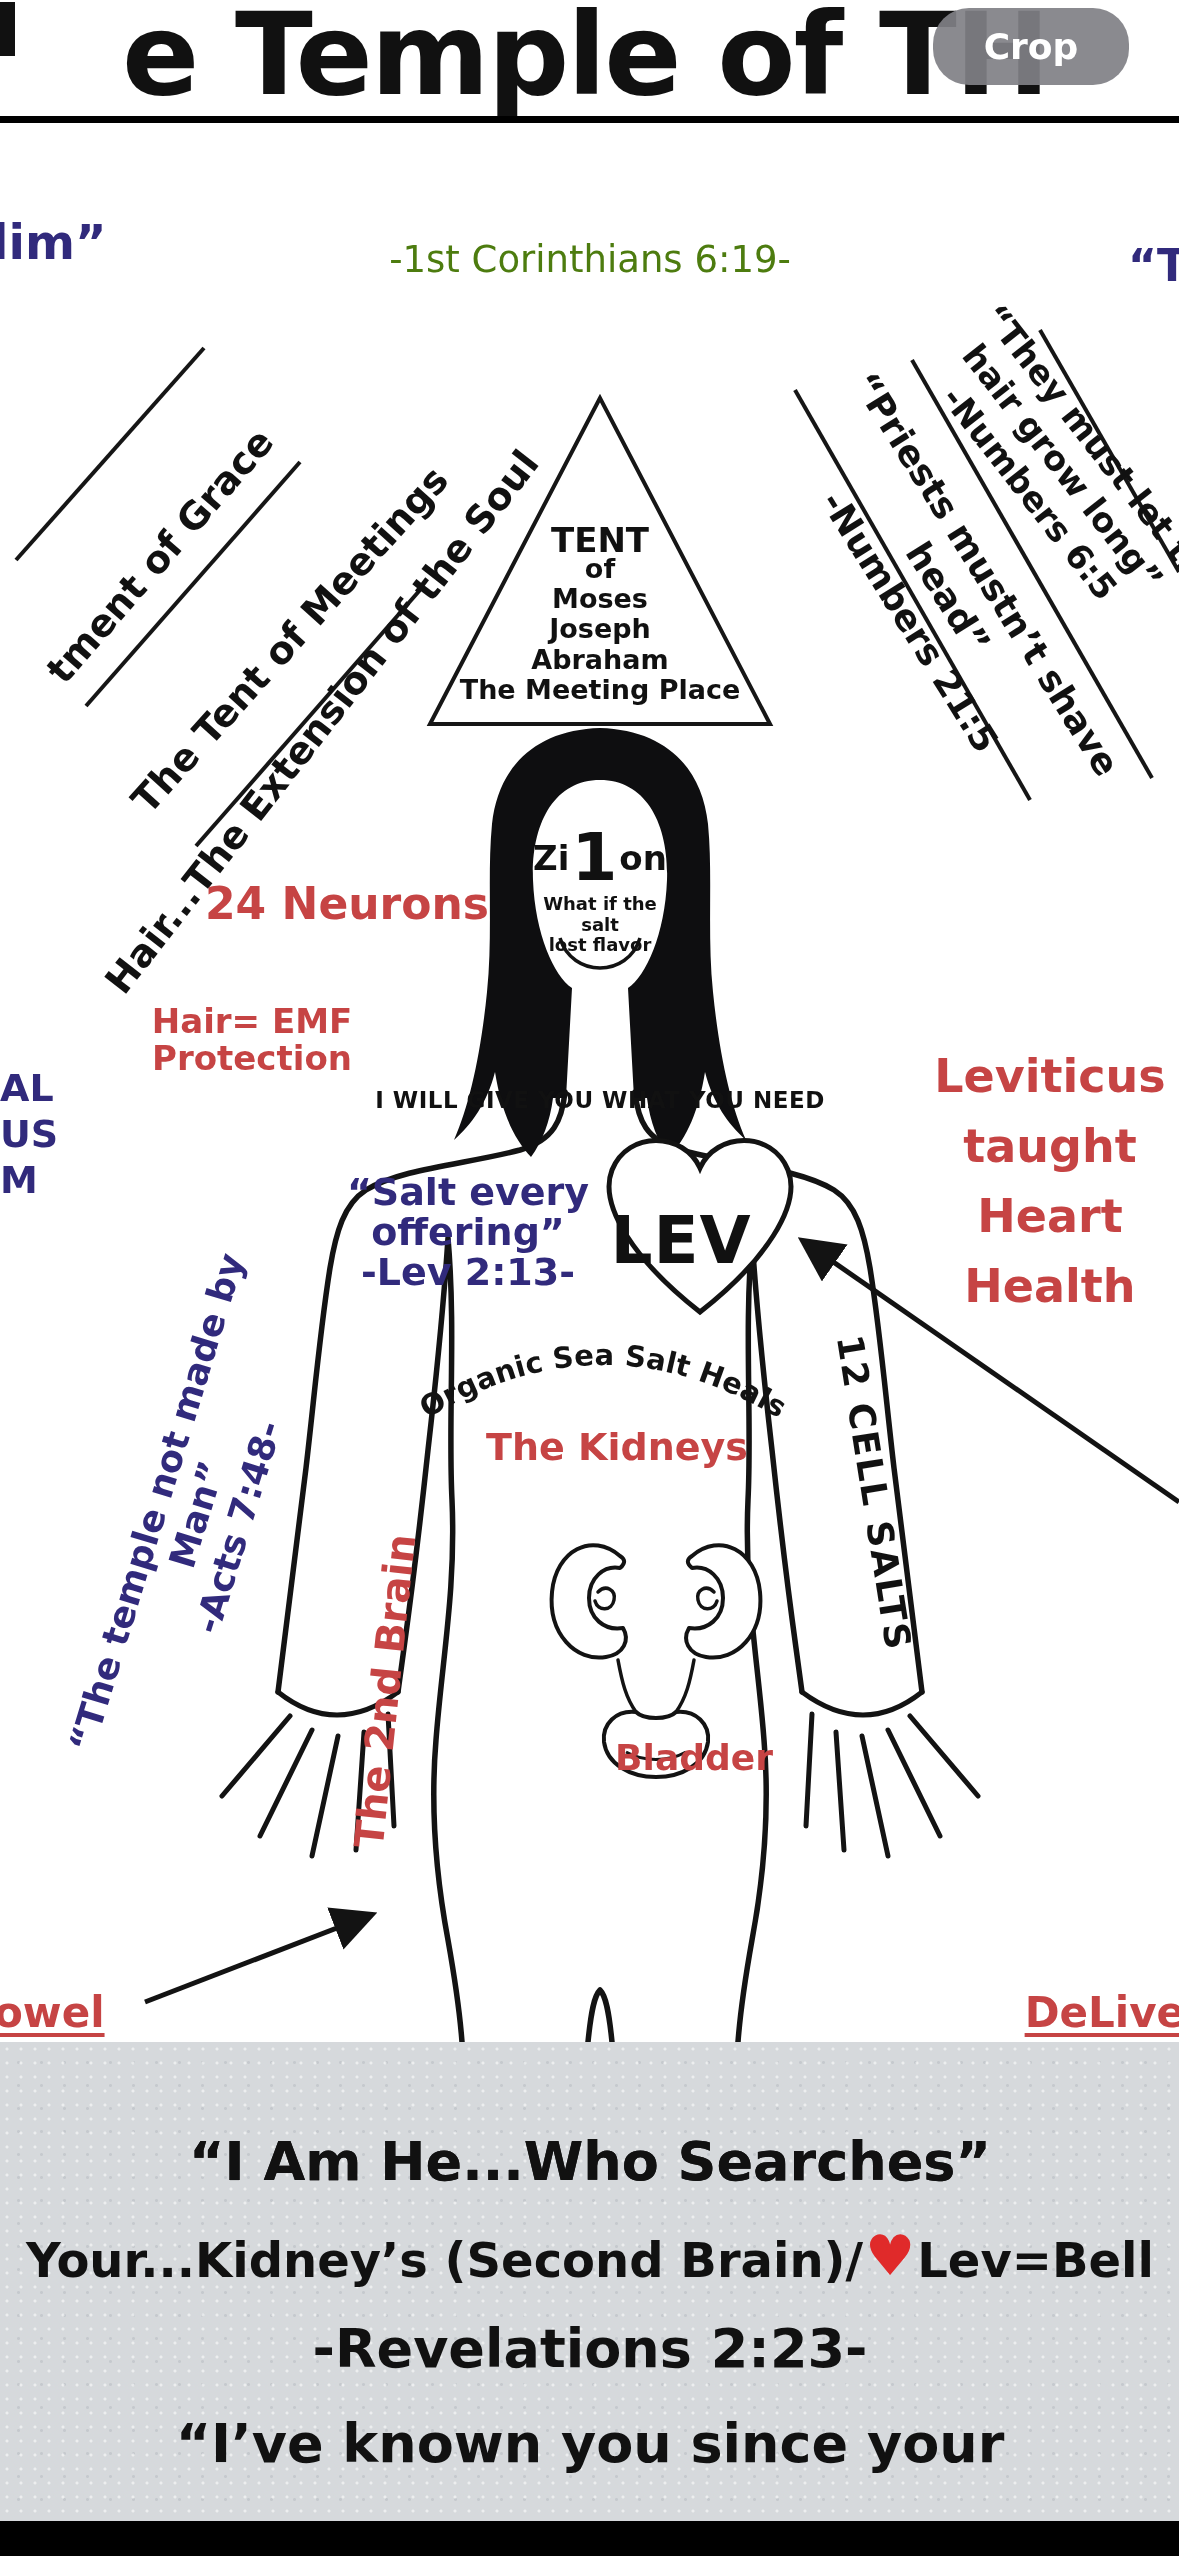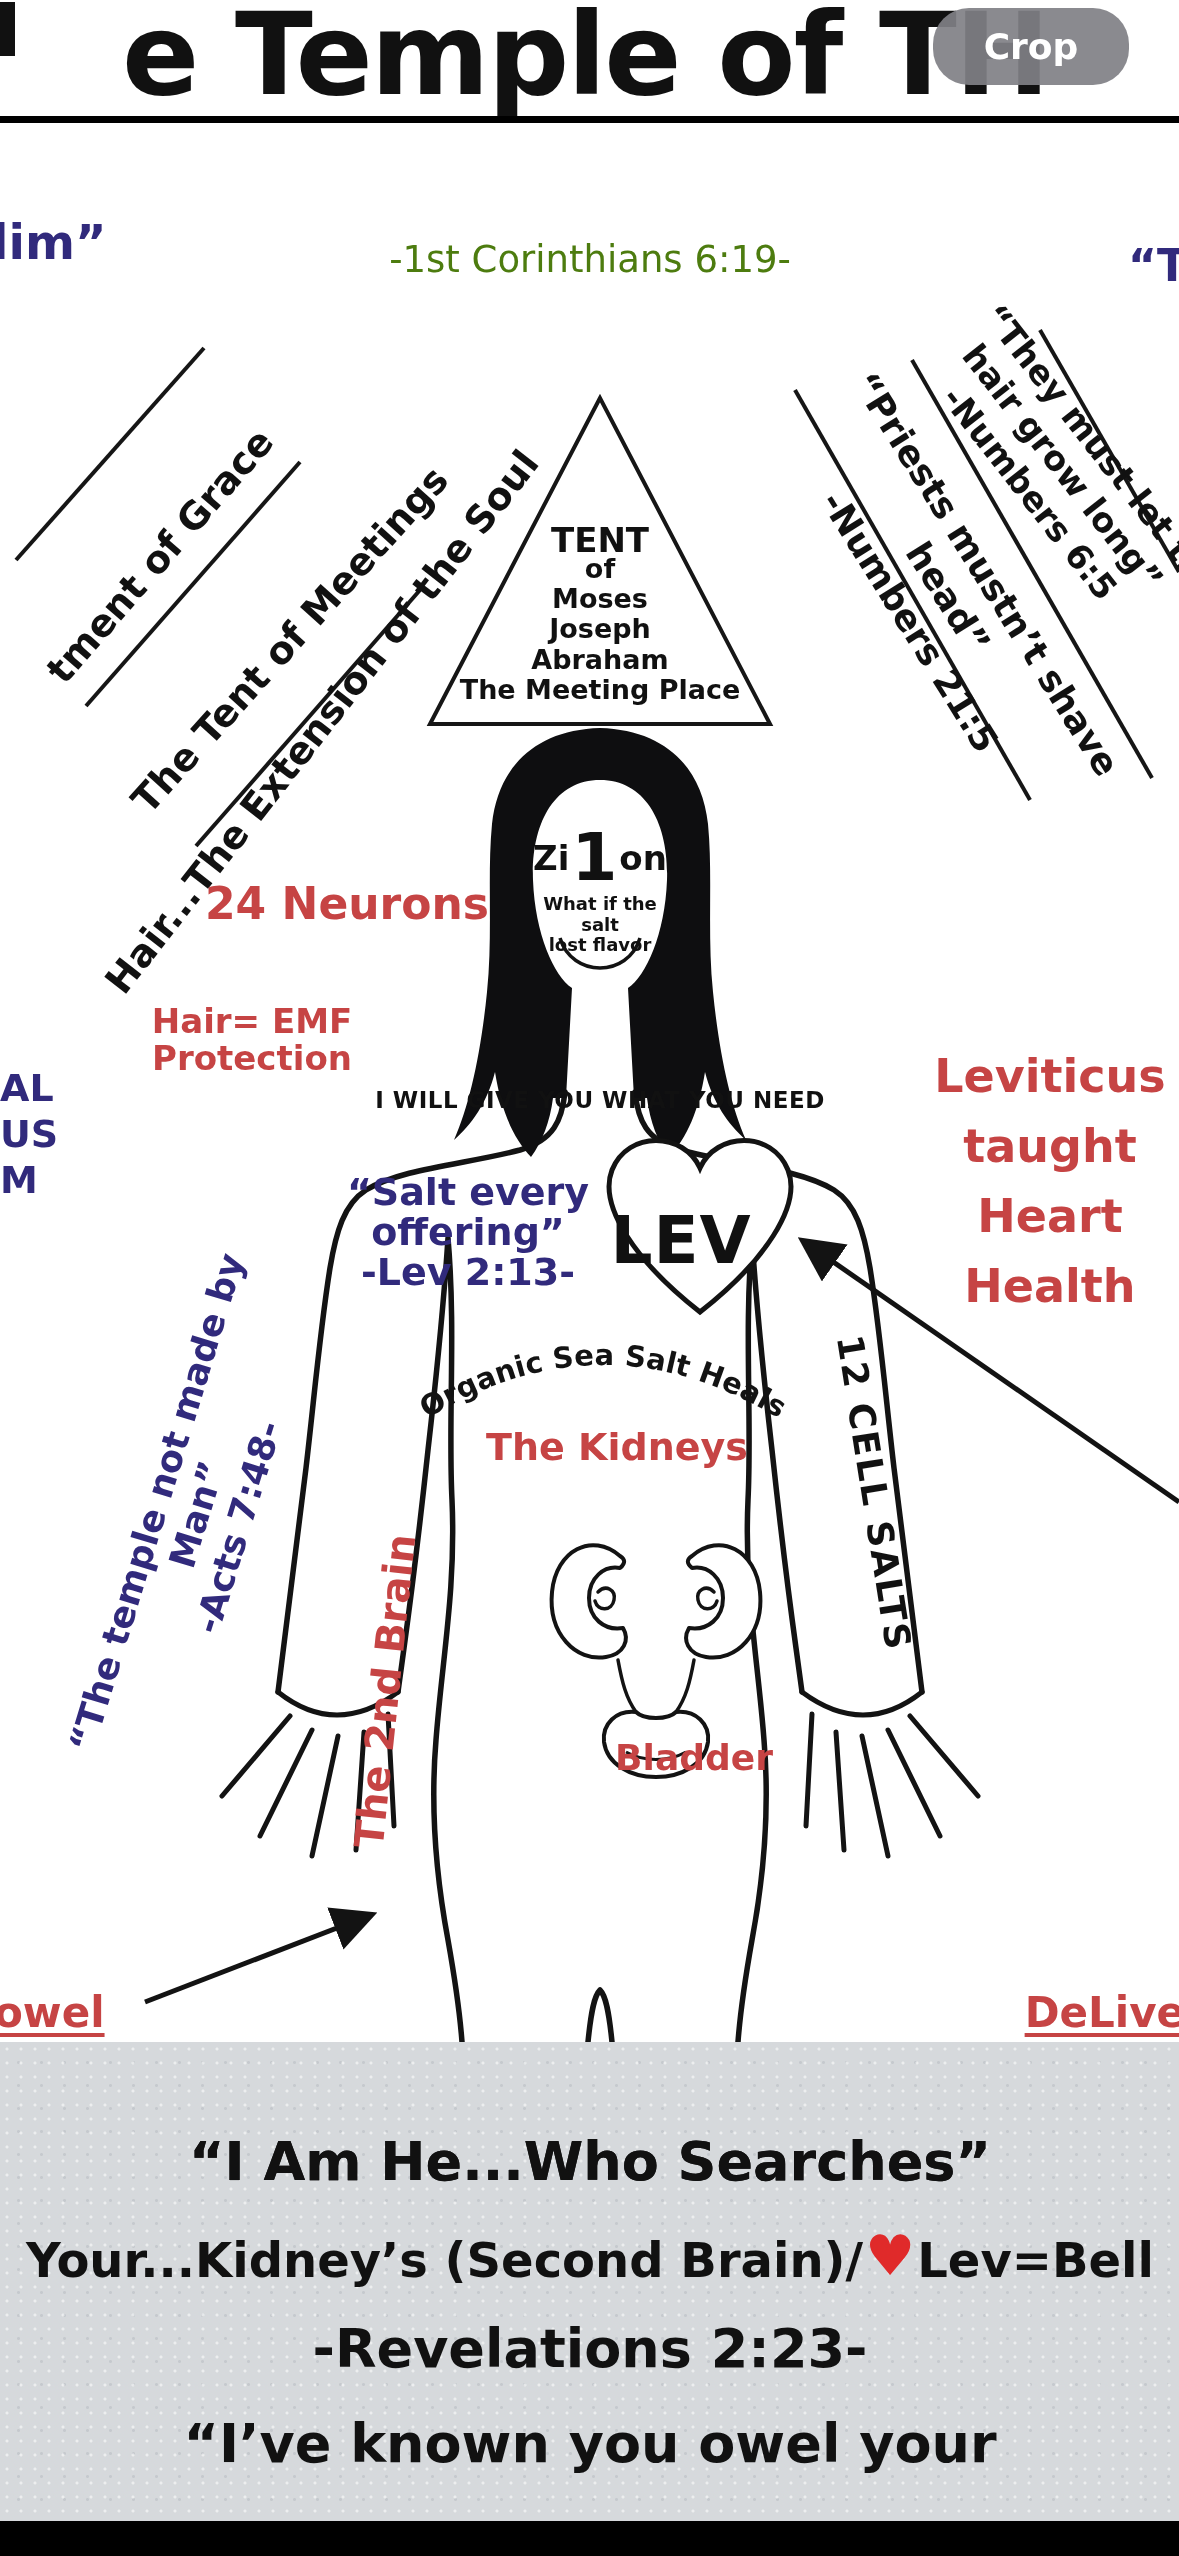--- a/index.html
+++ b/index.html
@@ -168,17 +168,17 @@
   <div class="abs footer-band" style="left:0;top:2042px;width:1179px;height:479px;">
     <div class="abs b nw" style="left:590px;top:2161px;transform:translate(-50%,-50%);font-size:54px;position:fixed;">“I Am He...Who Searches”</div>
   </div>
   <div class="abs b nw" style="left:590px;top:2161px;transform:translate(-50%,-50%);font-size:54px;">“I Am He...Who Searches”</div>
   <div class="abs b nw" style="left:590px;top:2255px;transform:translate(-50%,-50%);font-size:48px;display:flex;align-items:flex-end;">
     <span>Your...Kidney’s (Second Brain)/</span>
     <span style="color:#e02a2a;font-size:56px;margin:0 2px;">♥</span>
     <span>Lev=Bell</span>
   </div>
   <div class="abs b nw" style="left:590px;top:2348px;transform:translate(-50%,-50%);font-size:54px;">-Revelations 2:23-</div>
-  <div class="abs b nw" style="left:590px;top:2443px;transform:translate(-50%,-50%);font-size:54px;">“I’ve known you owel your</div>
+  <div class="abs b nw" style="left:590px;top:2443px;transform:translate(-50%,-50%);font-size:54px;">“I’ve known you since your</div>
 
   <div class="abs" style="left:0;top:2521px;width:1179px;height:35px;background:#000;"></div>
 
 </div>
 
 </body></html>

